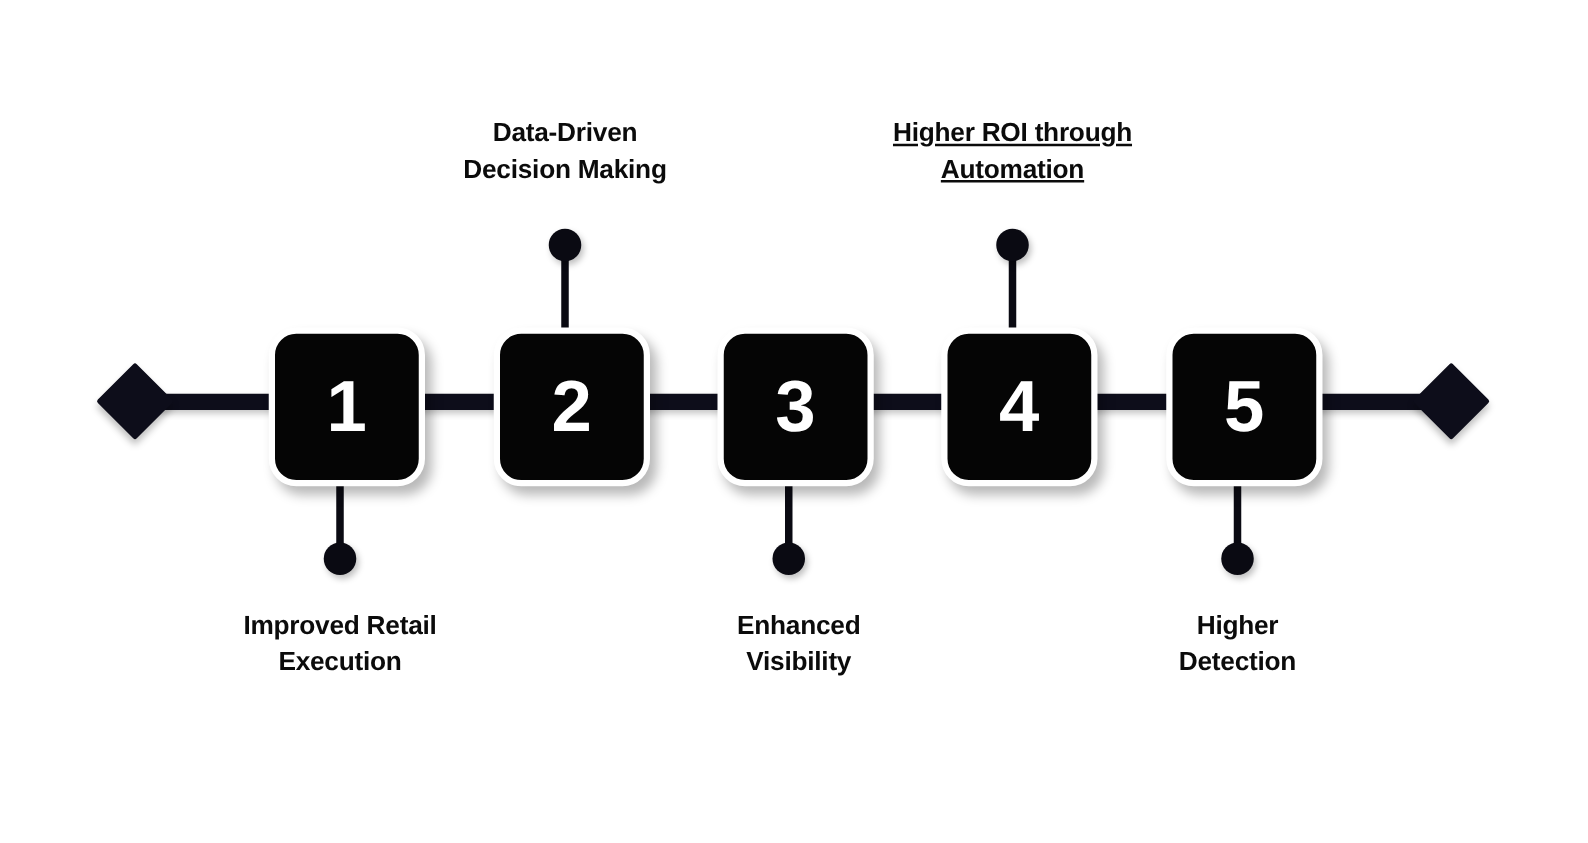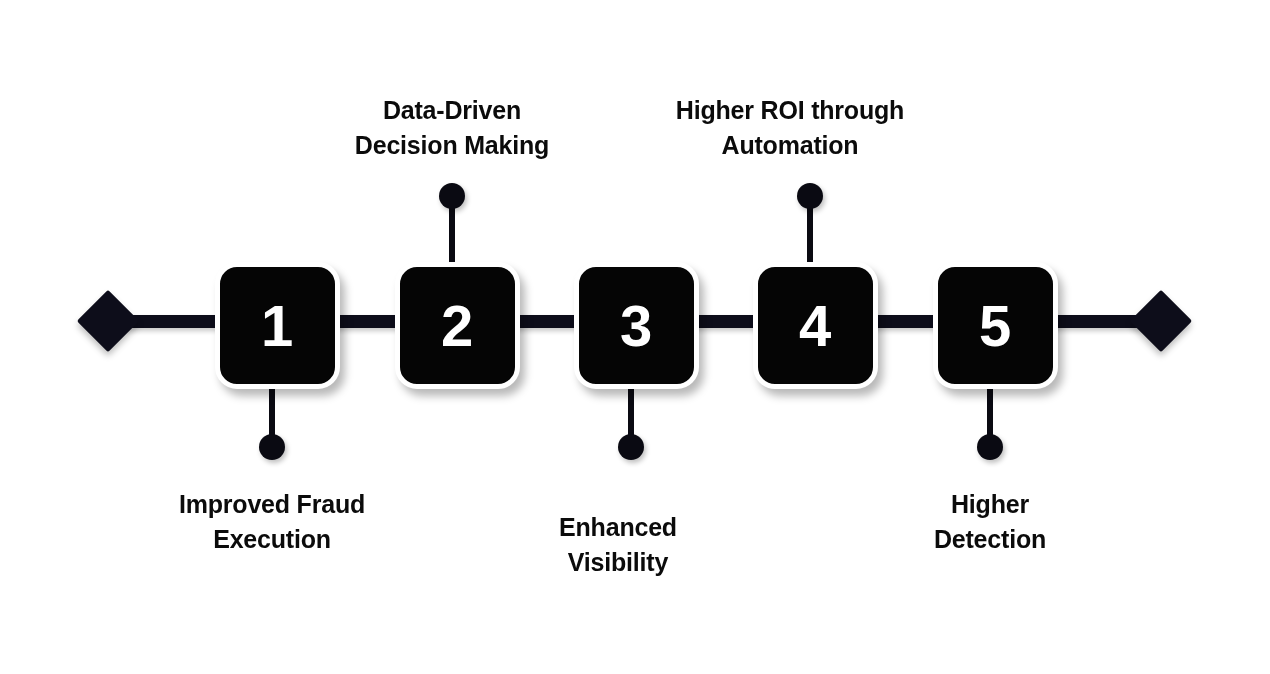--- a/index.html
+++ b/index.html
@@ -92,21 +92,21 @@
   }
   .dot.up   { top: 183px; }
   .dot.down { top: 434px; }
 
   
   .label {
     position: absolute;
     width: 300px;
     text-align: center;
     color: #0b0b0b;
-    font-size: 25px;
+    font-size: 21px;
     font-weight: 700;
     line-height: 1.38;
     letter-spacing: -0.2px;
     white-space: pre-line;
   }
   .label.above { top: 93px; }
   .label.below { top: 487px; }
 </style>
 </head>
 <body>
@@ -121,45 +121,45 @@
   <div class="spine" style="left:1036px; width:130px;"></div>
 
   <div class="diamond" style="left:86px;"></div>
   <div class="diamond" style="left:1139px;"></div>
 
   <div class="stem down" style="left:269px;"></div>
   <div class="dot down" style="left:259px;"></div>
   <div class="node" style="left:215px;">
     <span class="node-number">1</span>
   </div>
-  <div class="label below" style="left:122px;">Improved Fraud
+  <div class="label below" style="left:122px;">Improved Retail
 Execution</div>
 
   <div class="stem up" style="left:449px;"></div>
   <div class="dot up" style="left:439px;"></div>
   <div class="node" style="left:395px;">
     <span class="node-number">2</span>
   </div>
   <div class="label above" style="left:302px;">Data-Driven
 Decision Making</div>
 
   <div class="stem down" style="left:628px;"></div>
   <div class="dot down" style="left:618px;"></div>
   <div class="node" style="left:574px;">
     <span class="node-number">3</span>
   </div>
-  <div class="label below" style="left:468px;margin-top:23px;">Enhanced
+  <div class="label below" style="left:489px;">Enhanced
 Visibility</div>
 
   <div class="stem up" style="left:807px;"></div>
   <div class="dot up" style="left:797px;"></div>
   <div class="node" style="left:753px;">
     <span class="node-number">4</span>
   </div>
-  <div class="label above" style="left:640px;">Higher ROI through
+  <div class="label above" style="left:660px;text-decoration:underline;">Higher ROI through
 Automation</div>
 
   <div class="stem down" style="left:987px;"></div>
   <div class="dot down" style="left:977px;"></div>
   <div class="node" style="left:933px;">
     <span class="node-number">5</span>
   </div>
   <div class="label below" style="left:840px;">Higher
 Detection</div>
 

